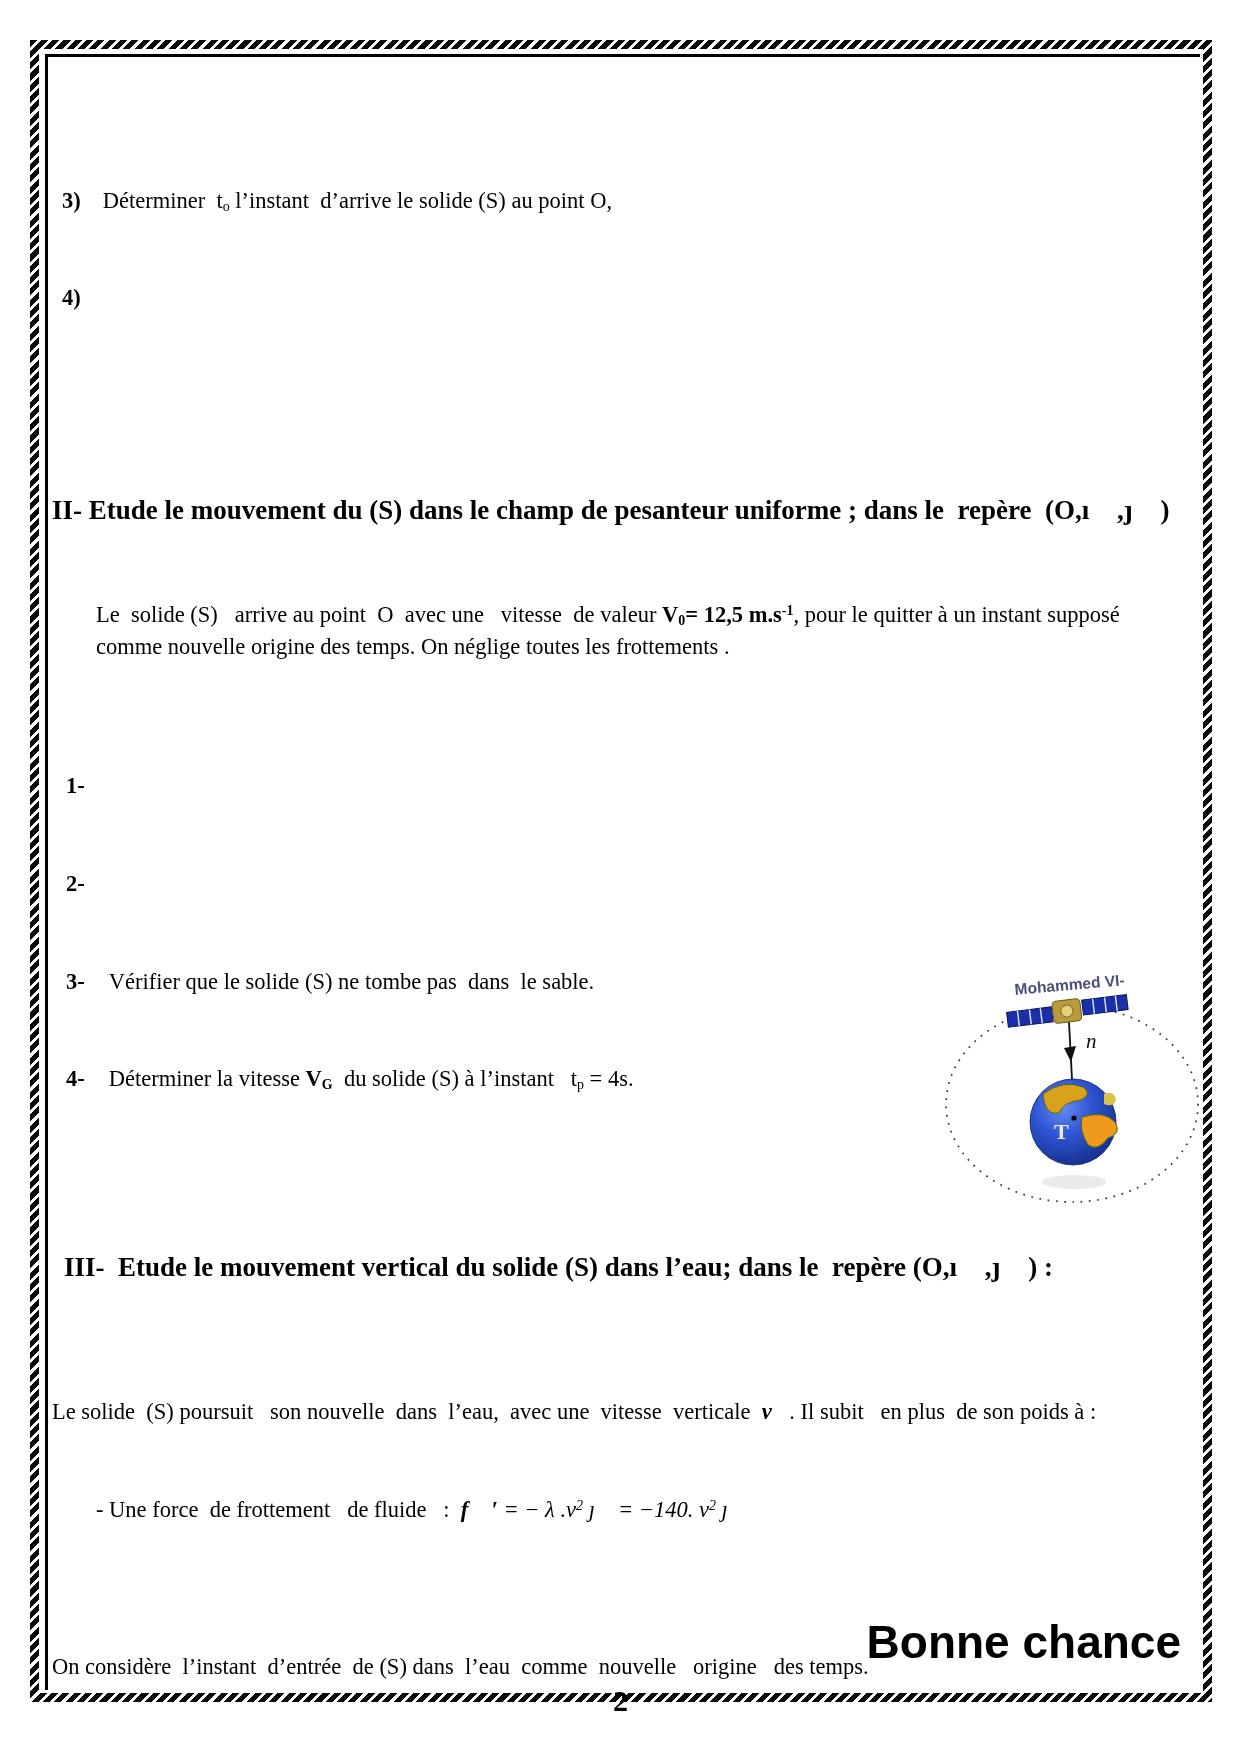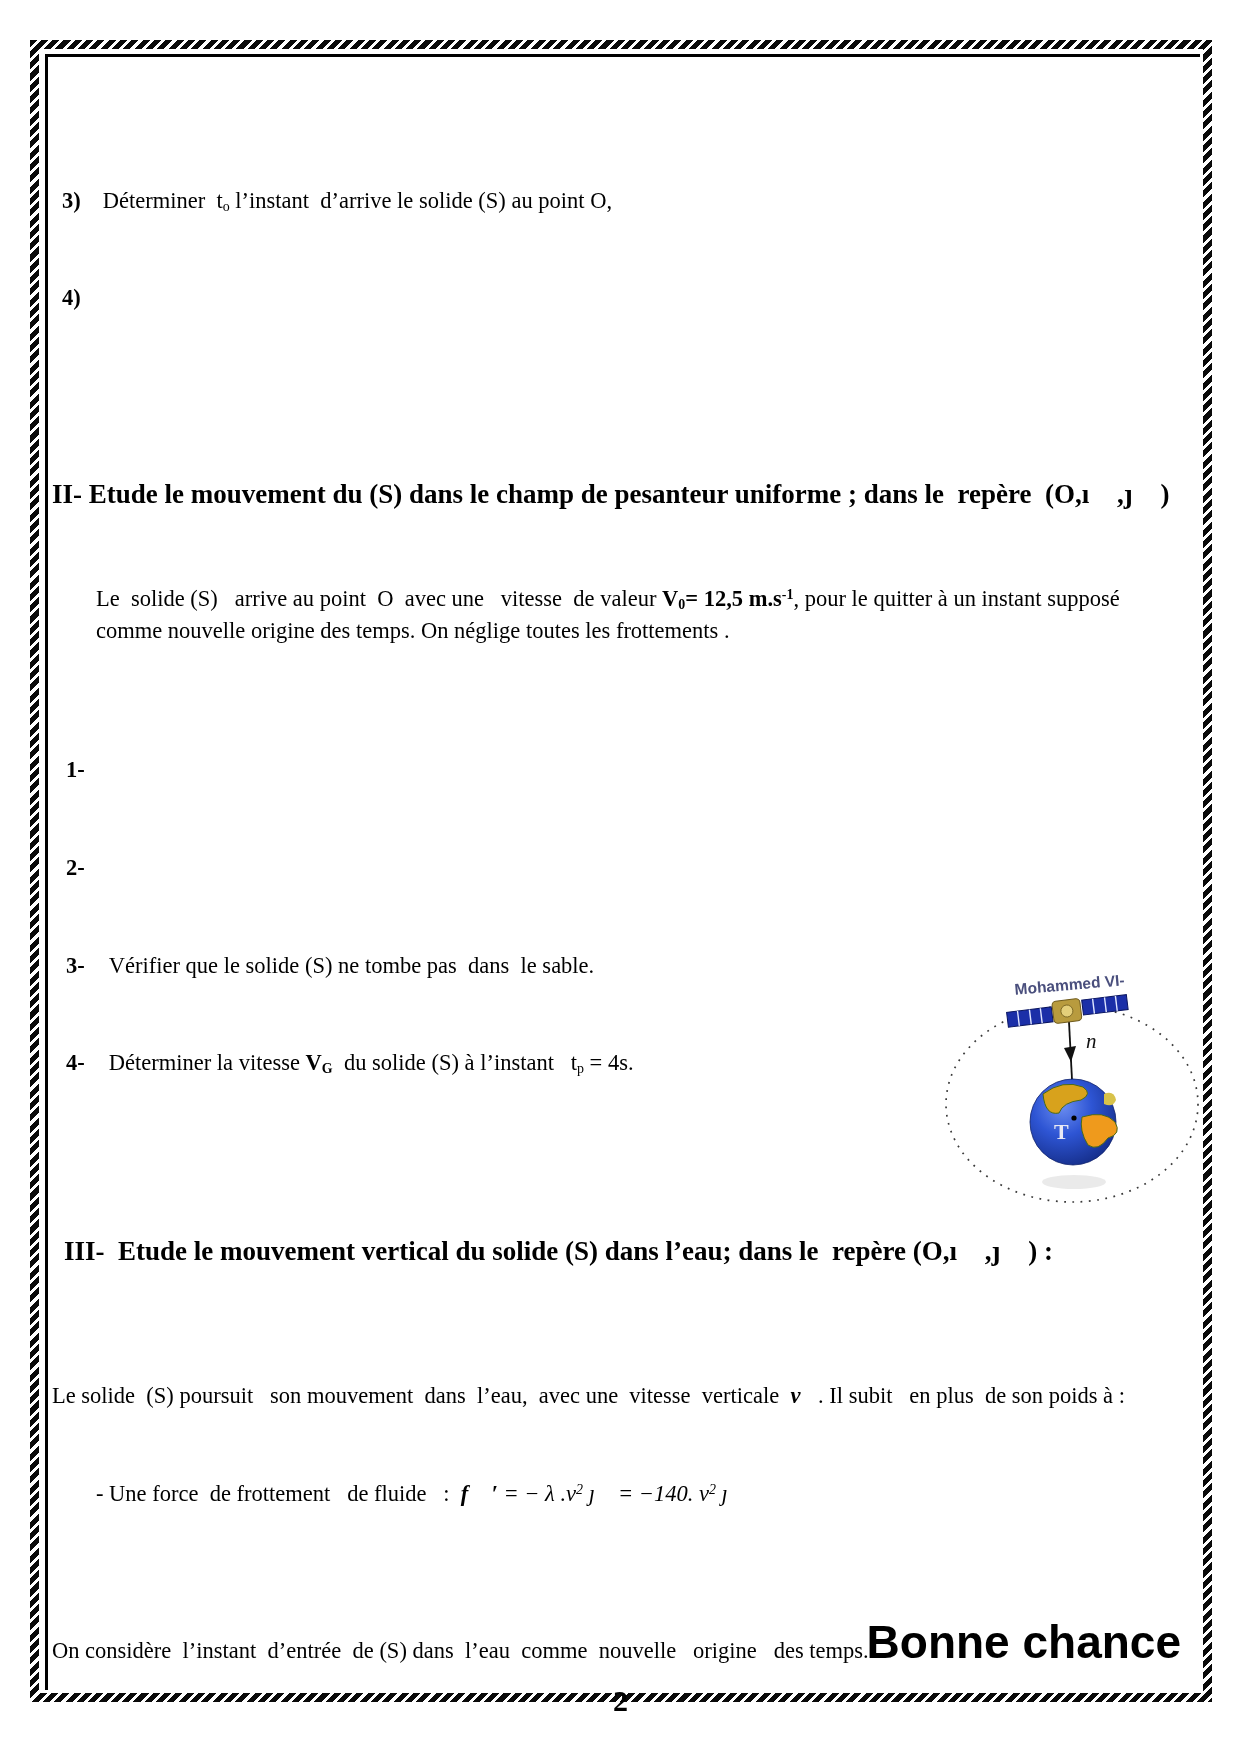--- a/index.html
+++ b/index.html
@@ -18,21 +18,21 @@
   
   .content{position:absolute;left:52px;top:54px;width:1136px;
     font-size:22.5px;line-height:1.45;white-space:pre-wrap;}
   .b{font-weight:bold}.i{font-style:italic}.bi{font-weight:bold;font-style:italic}
   .sub{font-size:0.62em;vertical-align:-0.25em;}
   .sup{font-size:0.62em;vertical-align:0.5em;}
   .row{display:flex;align-items:flex-start;}
   .num{font-weight:bold;flex:none;padding-left:10px;padding-right:22px;}
   .num2{font-weight:bold;flex:none;padding-left:14px;padding-right:24px;}
   .h-sec{font-size:27px;font-weight:bold;line-height:1.25;}
-  .h2{margin-top:32px;}
+  .h2{margin-top:48px;}
   .h3{margin-top:24px;margin-left:12px;}
   .para2{margin:6px 0 2px 44px;width:1060px;}
   .indent1{margin-left:44px;}
   .indent2{margin-left:58px;}
   .mt6{margin-top:6px}.mt14{margin-top:14px}.mt26{margin-top:26px}
   .eq2{font-size:24px;}
   .closing{position:absolute;right:60px;top:1615px;font-size:46px;font-weight:bold;
     font-family:Liberation Sans, sans-serif;}
   .pagenum{position:absolute;left:50%;top:1684px;transform:translateX(-50%);
     font-size:30px;font-weight:bold;}
@@ -74,21 +74,21 @@
     <span><span>Vérifier que le solide (S) ne tombe pas  dans  le sable.</span></span>
   </div>
   <div class="row">
     <span class="num2">4-</span>
     <span><span>Déterminer la vitesse </span><span class="b">V</span><span class="sub b">G</span><span>  du solide (S) à l’instant   t</span><span class="sub">p</span><span> = 4s.</span></span>
   </div>
 
   
   <div class="h-sec h3"><span>III-  Etude le mouvement vertical du solide (S) dans l’eau; dans le  repère </span><span>(O,ı⃗ ,ȷ⃗ ) :</span></div>
 
-  <div class="mt14"><span>Le solide  (S) poursuit   son mouvement  dans  l’eau,  avec une  vitesse  verticale  </span><span class="bi">v⃗</span><span>. Il subit   en plus  de son poids à :</span></div>
+  <div class="mt14"><span>Le solide  (S) poursuit   son nouvelle  dans  l’eau,  avec une  vitesse  verticale  </span><span class="bi">v⃗</span><span>. Il subit   en plus  de son poids à :</span></div>
   <div class="indent1"><span>- Une force  de frottement   de fluide   :  </span><span class="bi">f⃗ ′</span><span class="i"> = − λ .v</span><span class="sup i">2</span><span class="i"> ȷ⃗ = −140. v</span><span class="sup i">2</span><span class="i"> ȷ⃗</span></div>
 
   <div class="mt26"><span>On considère  l’instant  d’entrée  de (S) dans  l’eau  comme  nouvelle   origine   des temps.</span></div>
 
   
 
   
 
   
 

